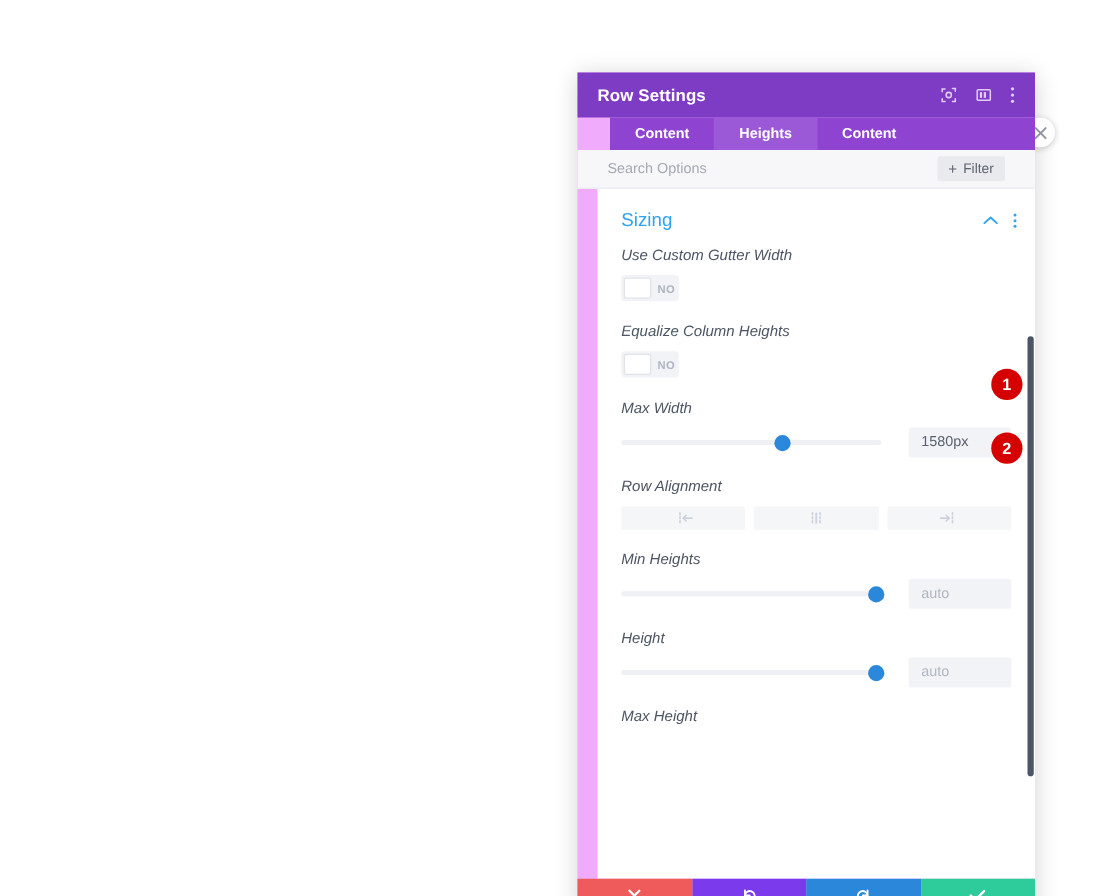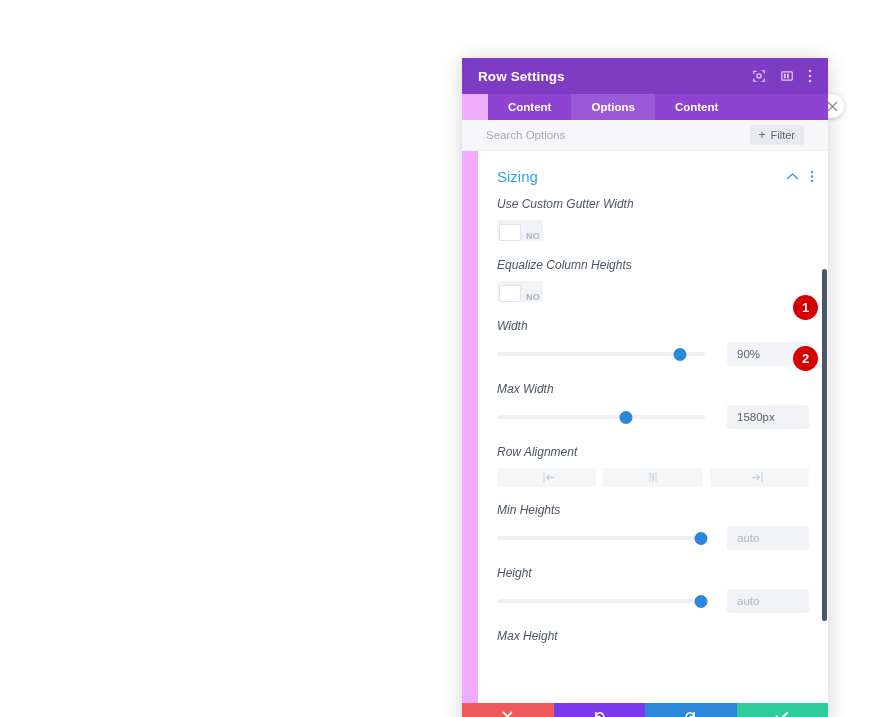--- a/index.html
+++ b/index.html
@@ -163,21 +163,21 @@
     font-style: italic;
   }
 
   
   .toggle {
     width: 46px;
     height: 21px;
     background: #f1f3f6;
     border-radius: 3px;
     display: flex;
-    align-items: flex-end;
+    align-items: center;
     cursor: pointer;
     margin-bottom: 9px;
   }
   .toggle-knob {
     width: 22px;
     height: 17px;
     background: #ffffff;
     border: 1px solid #e0e3e9;
     border-radius: 2px;
     margin-left: 2px;
@@ -362,21 +362,21 @@
           <circle cx="2" cy="2" r="1.3" fill="#e3cdf5"></circle>
           <circle cx="2" cy="7" r="1.3" fill="#e3cdf5"></circle>
           <circle cx="2" cy="12" r="1.3" fill="#e3cdf5"></circle>
         </svg>
       </span>
     </div>
   </div>
 
   <div class="tab-bar">
     <div class="tab">Content</div>
-    <div class="tab active">Options</div>
+    <div class="tab active">Heights</div>
     <div class="tab">Content</div>
   </div>
 
   <div class="search-row">
     <input class="search-input" type="text" placeholder="Search Options" style="">
     <div class="filter-btn">
       <span class="filter-plus">+</span>
       <span>Filter</span>
     </div>
   </div>
@@ -411,30 +411,20 @@
       </div>
 
       <div class="field">
         <div class="field-label">Equalize Column Heights</div>
         <div class="toggle">
           <div class="toggle-knob"></div>
           <div class="toggle-text">NO</div>
         </div>
       </div>
 
-      <div class="field">
-        <div class="field-label">Width</div>
-        <div class="slider-row">
-          <div class="slider">
-            <div class="slider-track"></div>
-            <div class="slider-thumb" style="left: 88%;"></div>
-          </div>
-          <div class="value-box">90%</div>
-        </div>
-      </div>
 
       <div class="field">
         <div class="field-label">Max Width</div>
         <div class="slider-row">
           <div class="slider">
             <div class="slider-track"></div>
             <div class="slider-thumb" style="left: 62%;"></div>
           </div>
           <div class="value-box">1580px</div>
         </div>

